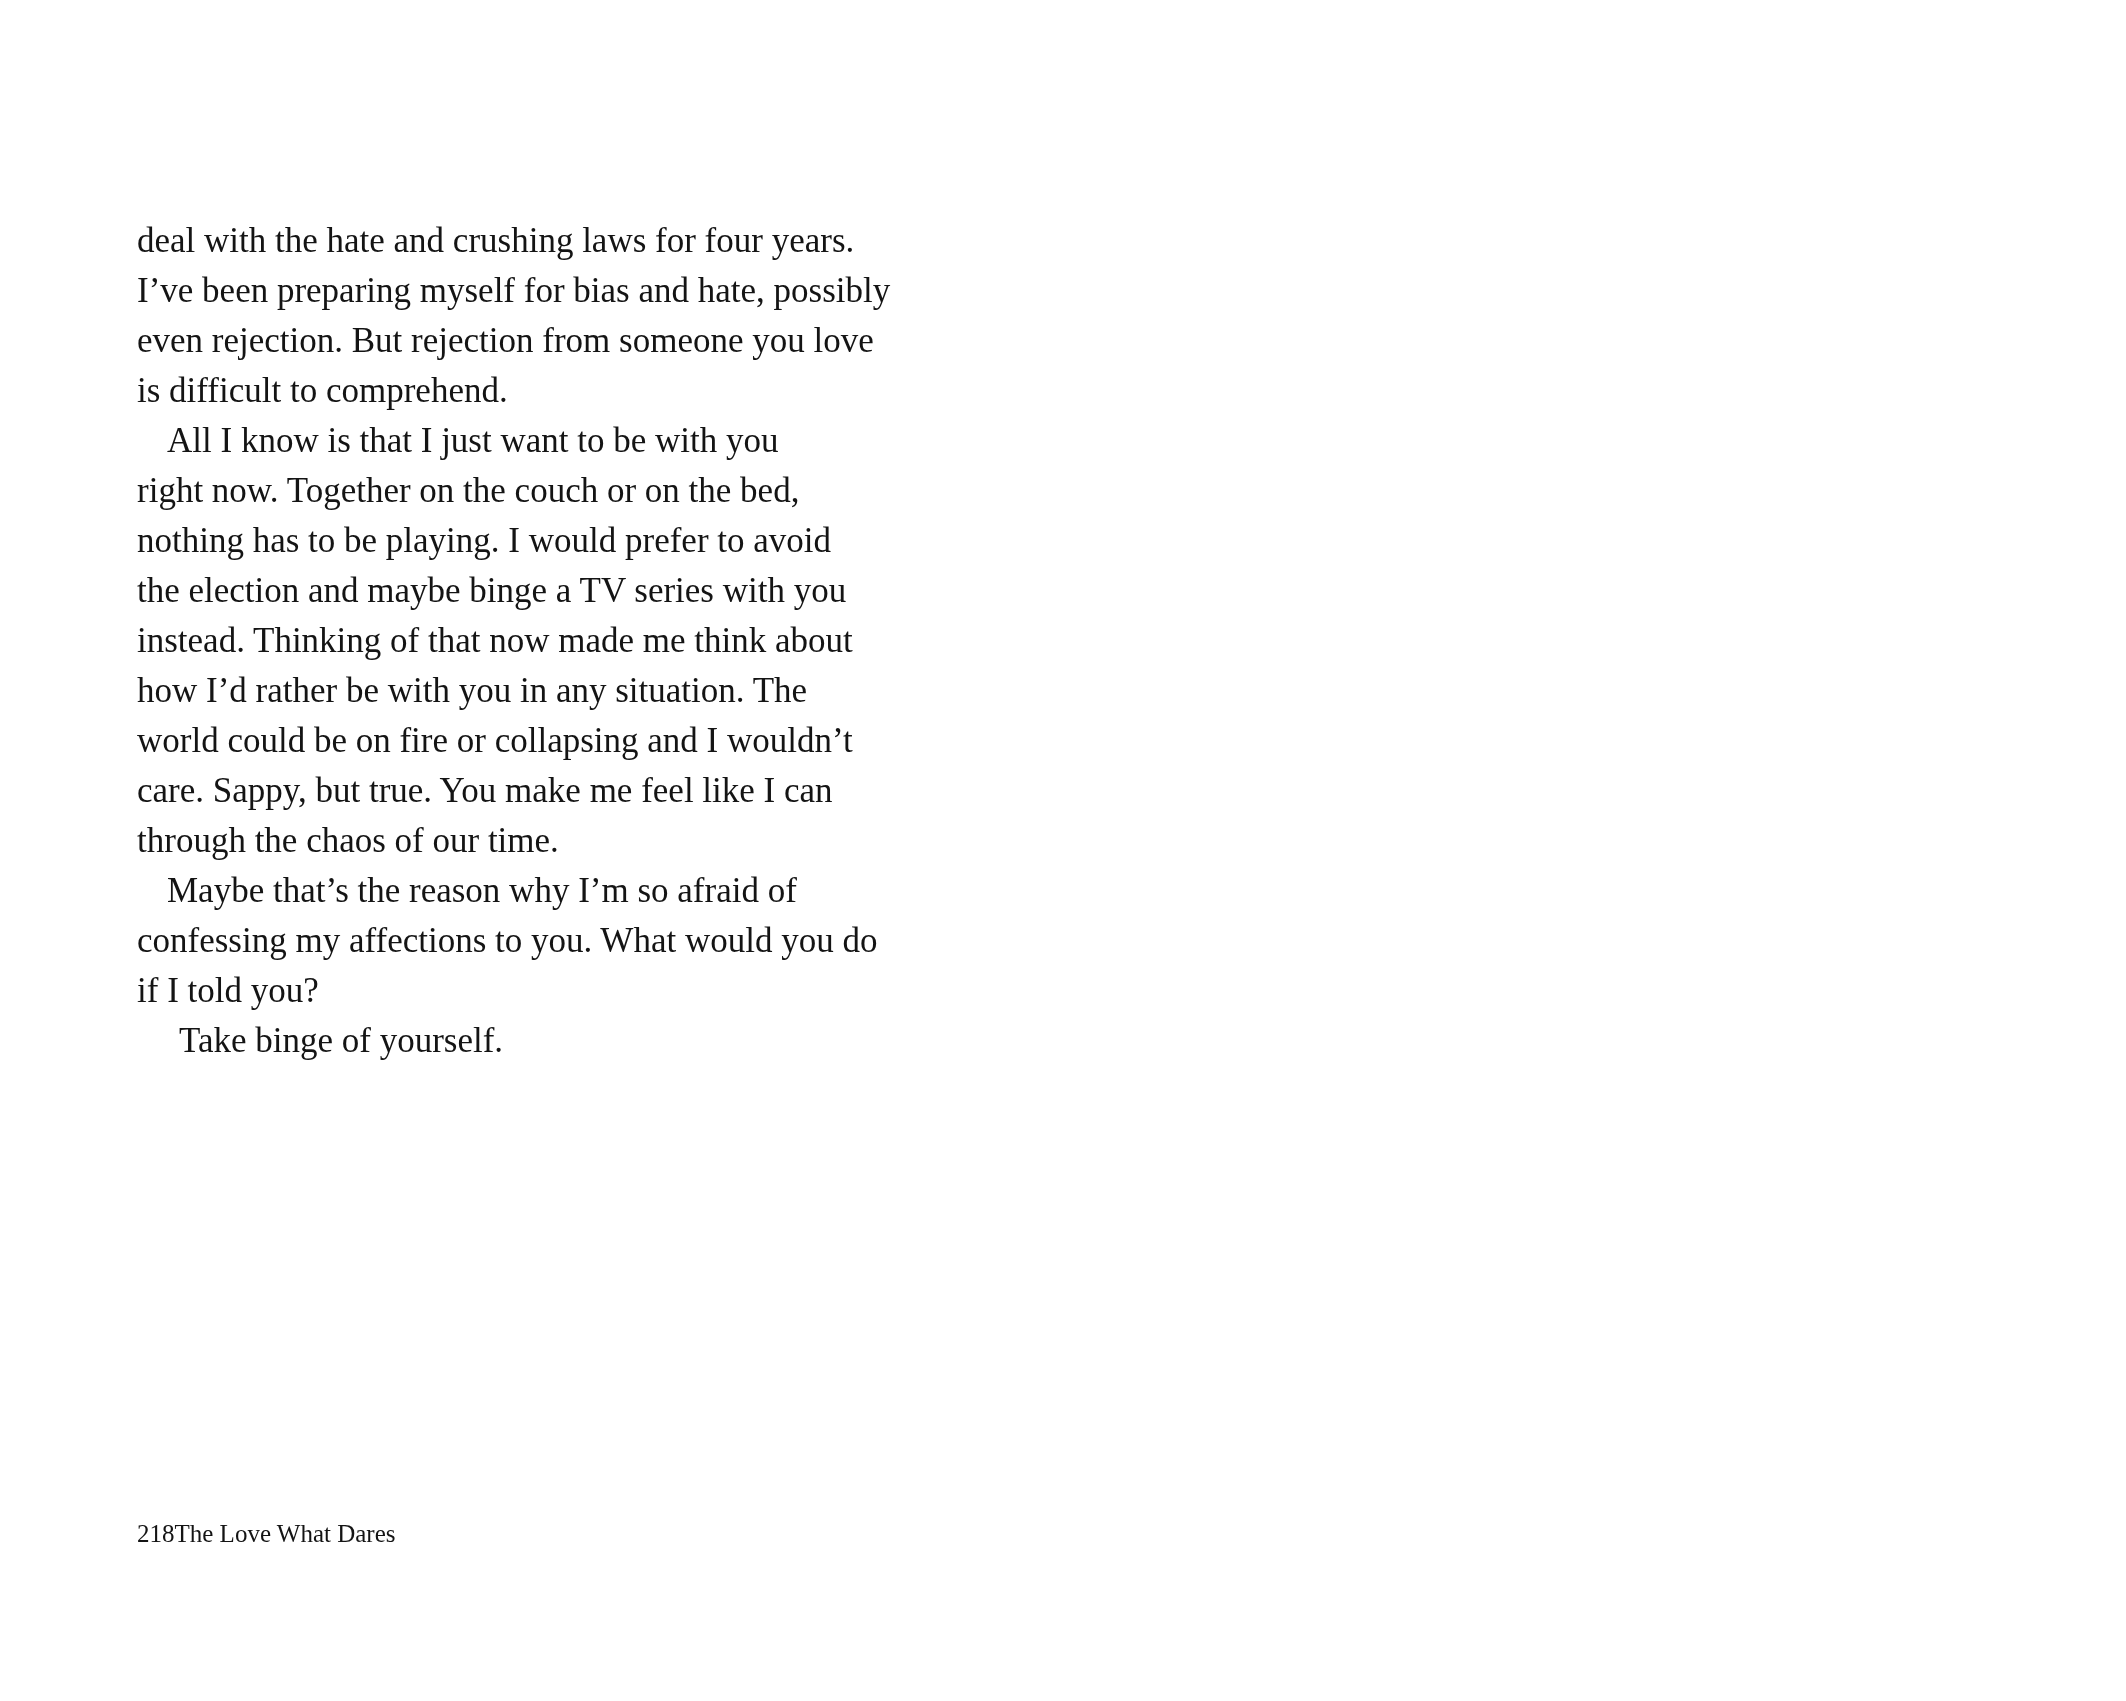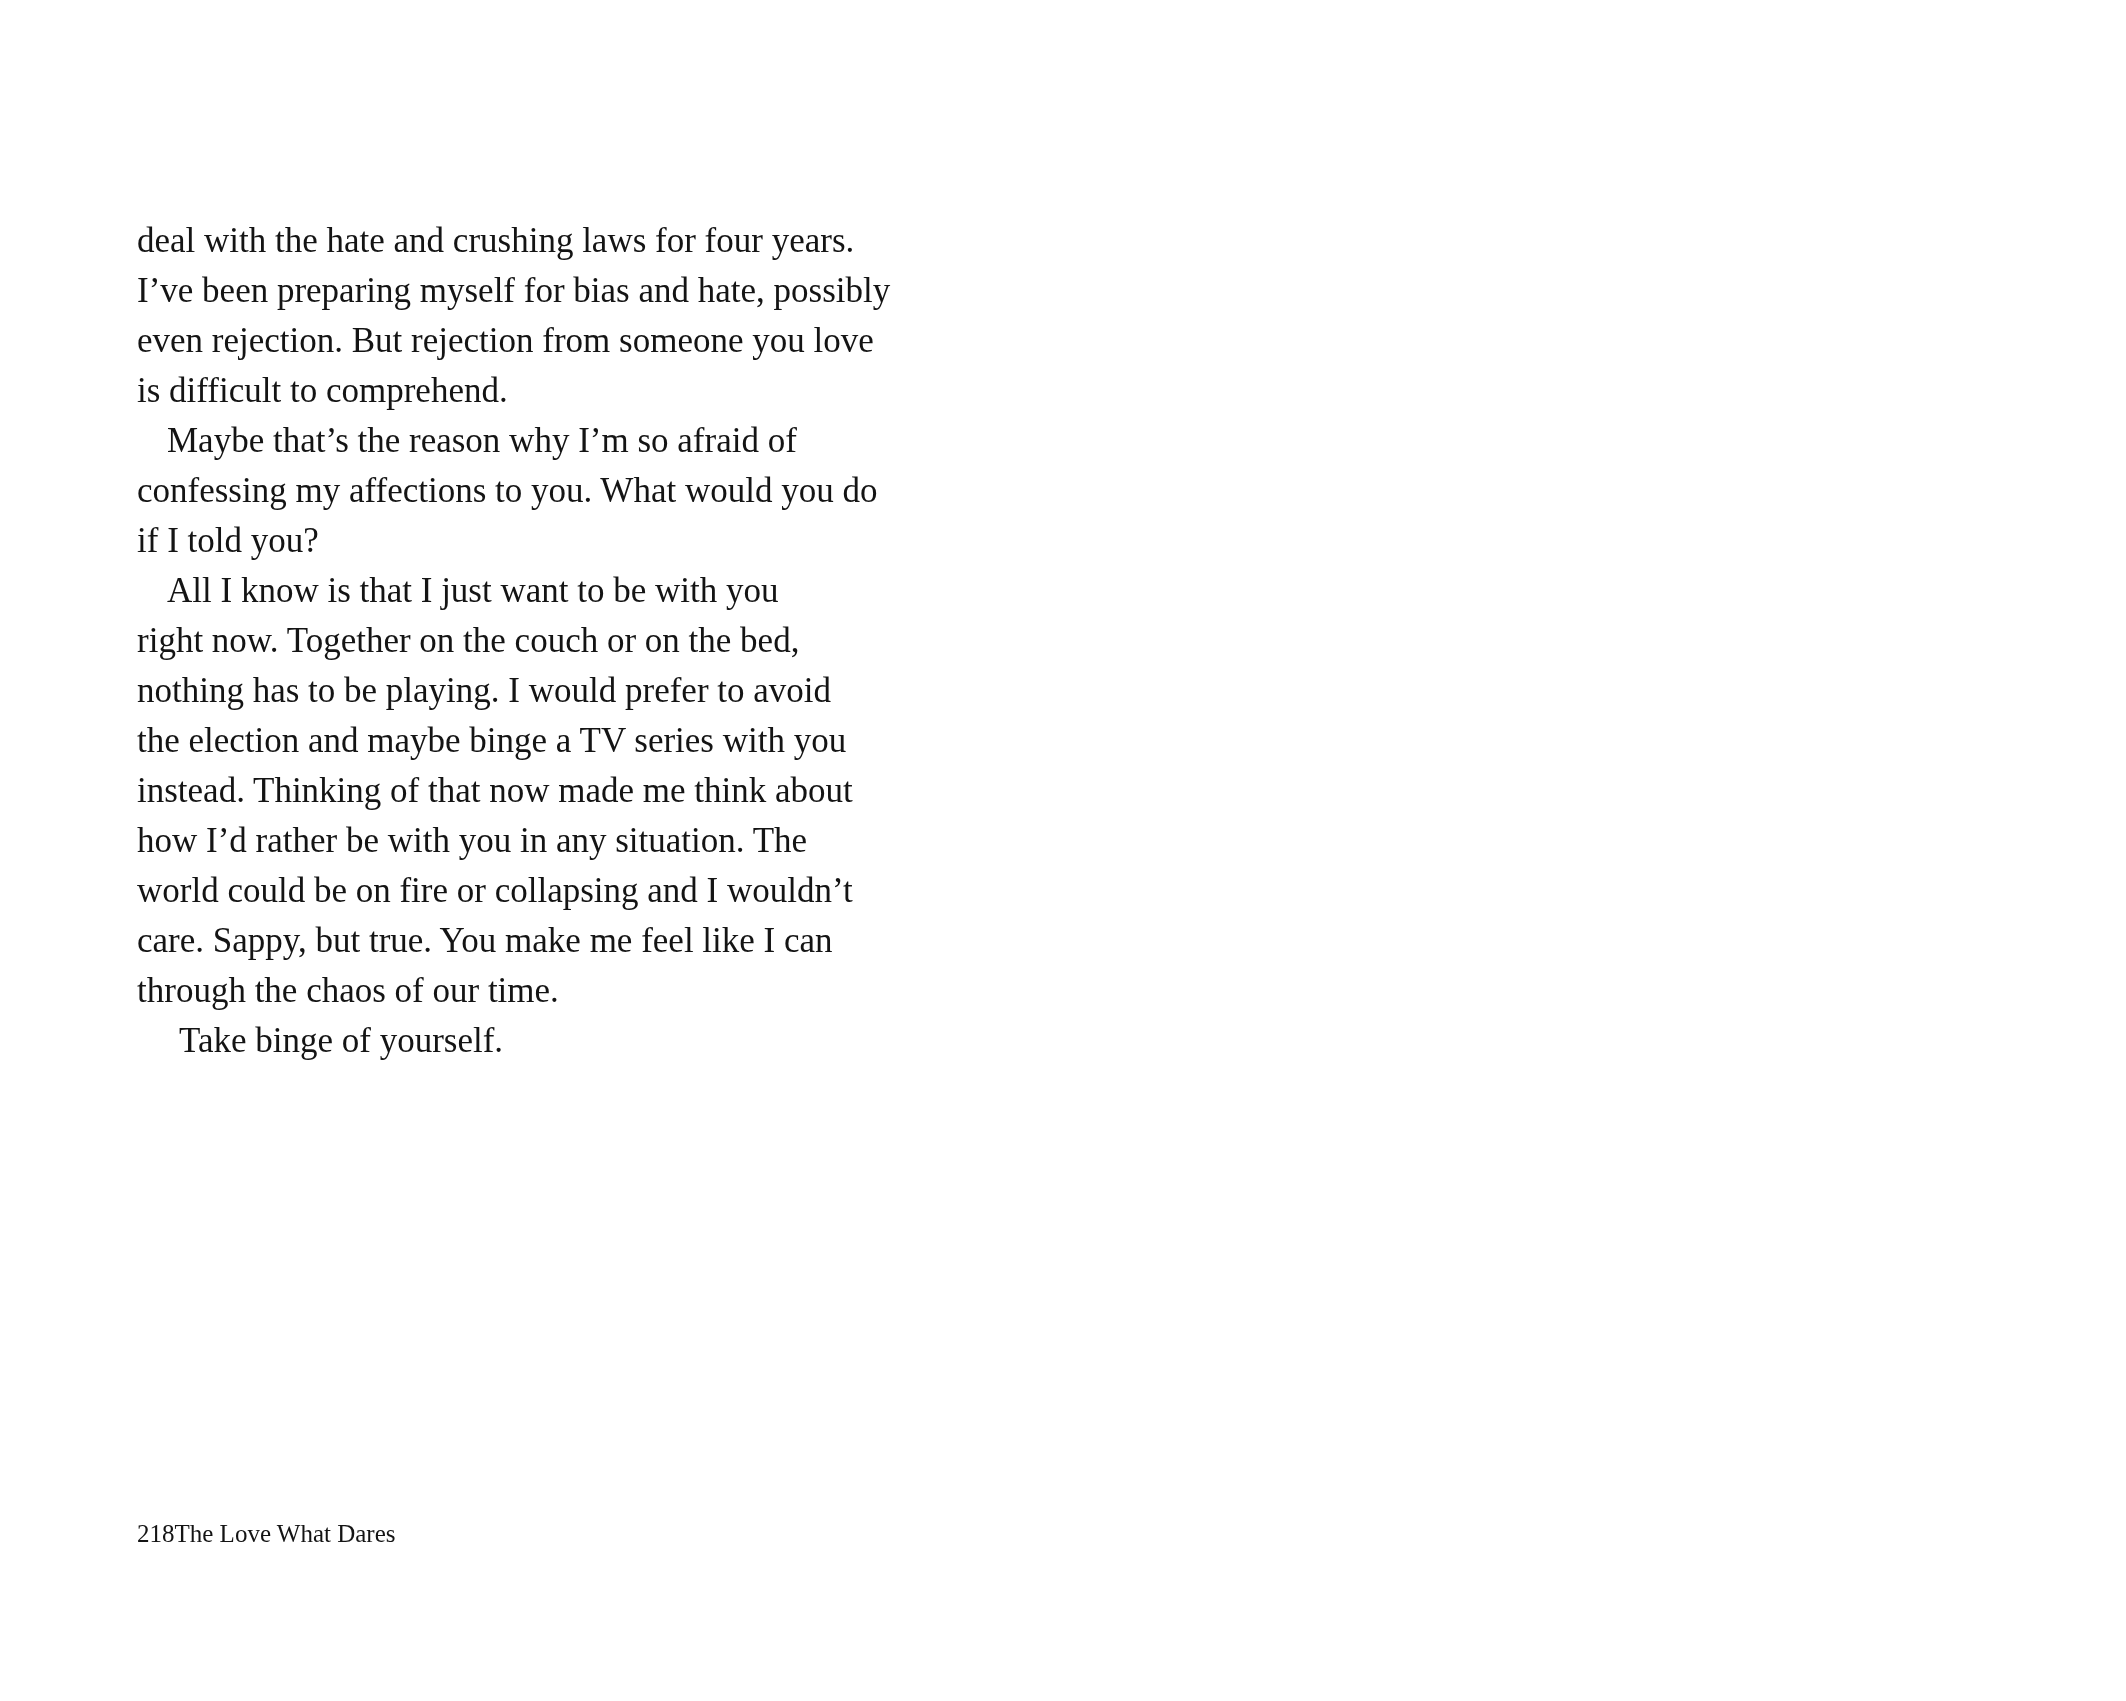--- a/index.html
+++ b/index.html
@@ -63,32 +63,32 @@
 <body>
 
 <div>
 
   <section class="page page-left">
     <div class="letter">
       <p class="para">deal with the hate and crushing laws for four years.
 I’ve been preparing myself for bias and hate, possibly
 even rejection. But rejection from someone you love
 is difficult to comprehend.</p>
-      <p class="para indent">Maybe that’s the reason why I’m so afraid of
-confessing my affections to you. What would you do
-if I told you?</p>
       <p class="para indent">All I know is that I just want to be with you
 right now. Together on the couch or on the bed,
 nothing has to be playing. I would prefer to avoid
 the election and maybe binge a TV series with you
 instead. Thinking of that now made me think about
 how I’d rather be with you in any situation. The
 world could be on fire or collapsing and I wouldn’t
 care. Sappy, but true. You make me feel like I can
 through the chaos of our time.</p>
+      <p class="para indent">Maybe that’s the reason why I’m so afraid of
+confessing my affections to you. What would you do
+if I told you?</p>
       <p class="para indent-lg">Take binge of yourself.</p>
     </div>
 
     <div class="footer-left">
       <span>218</span>
       <span>The Love What Dares</span>
     </div>
   </section>
 
   <section class="page page-right">

